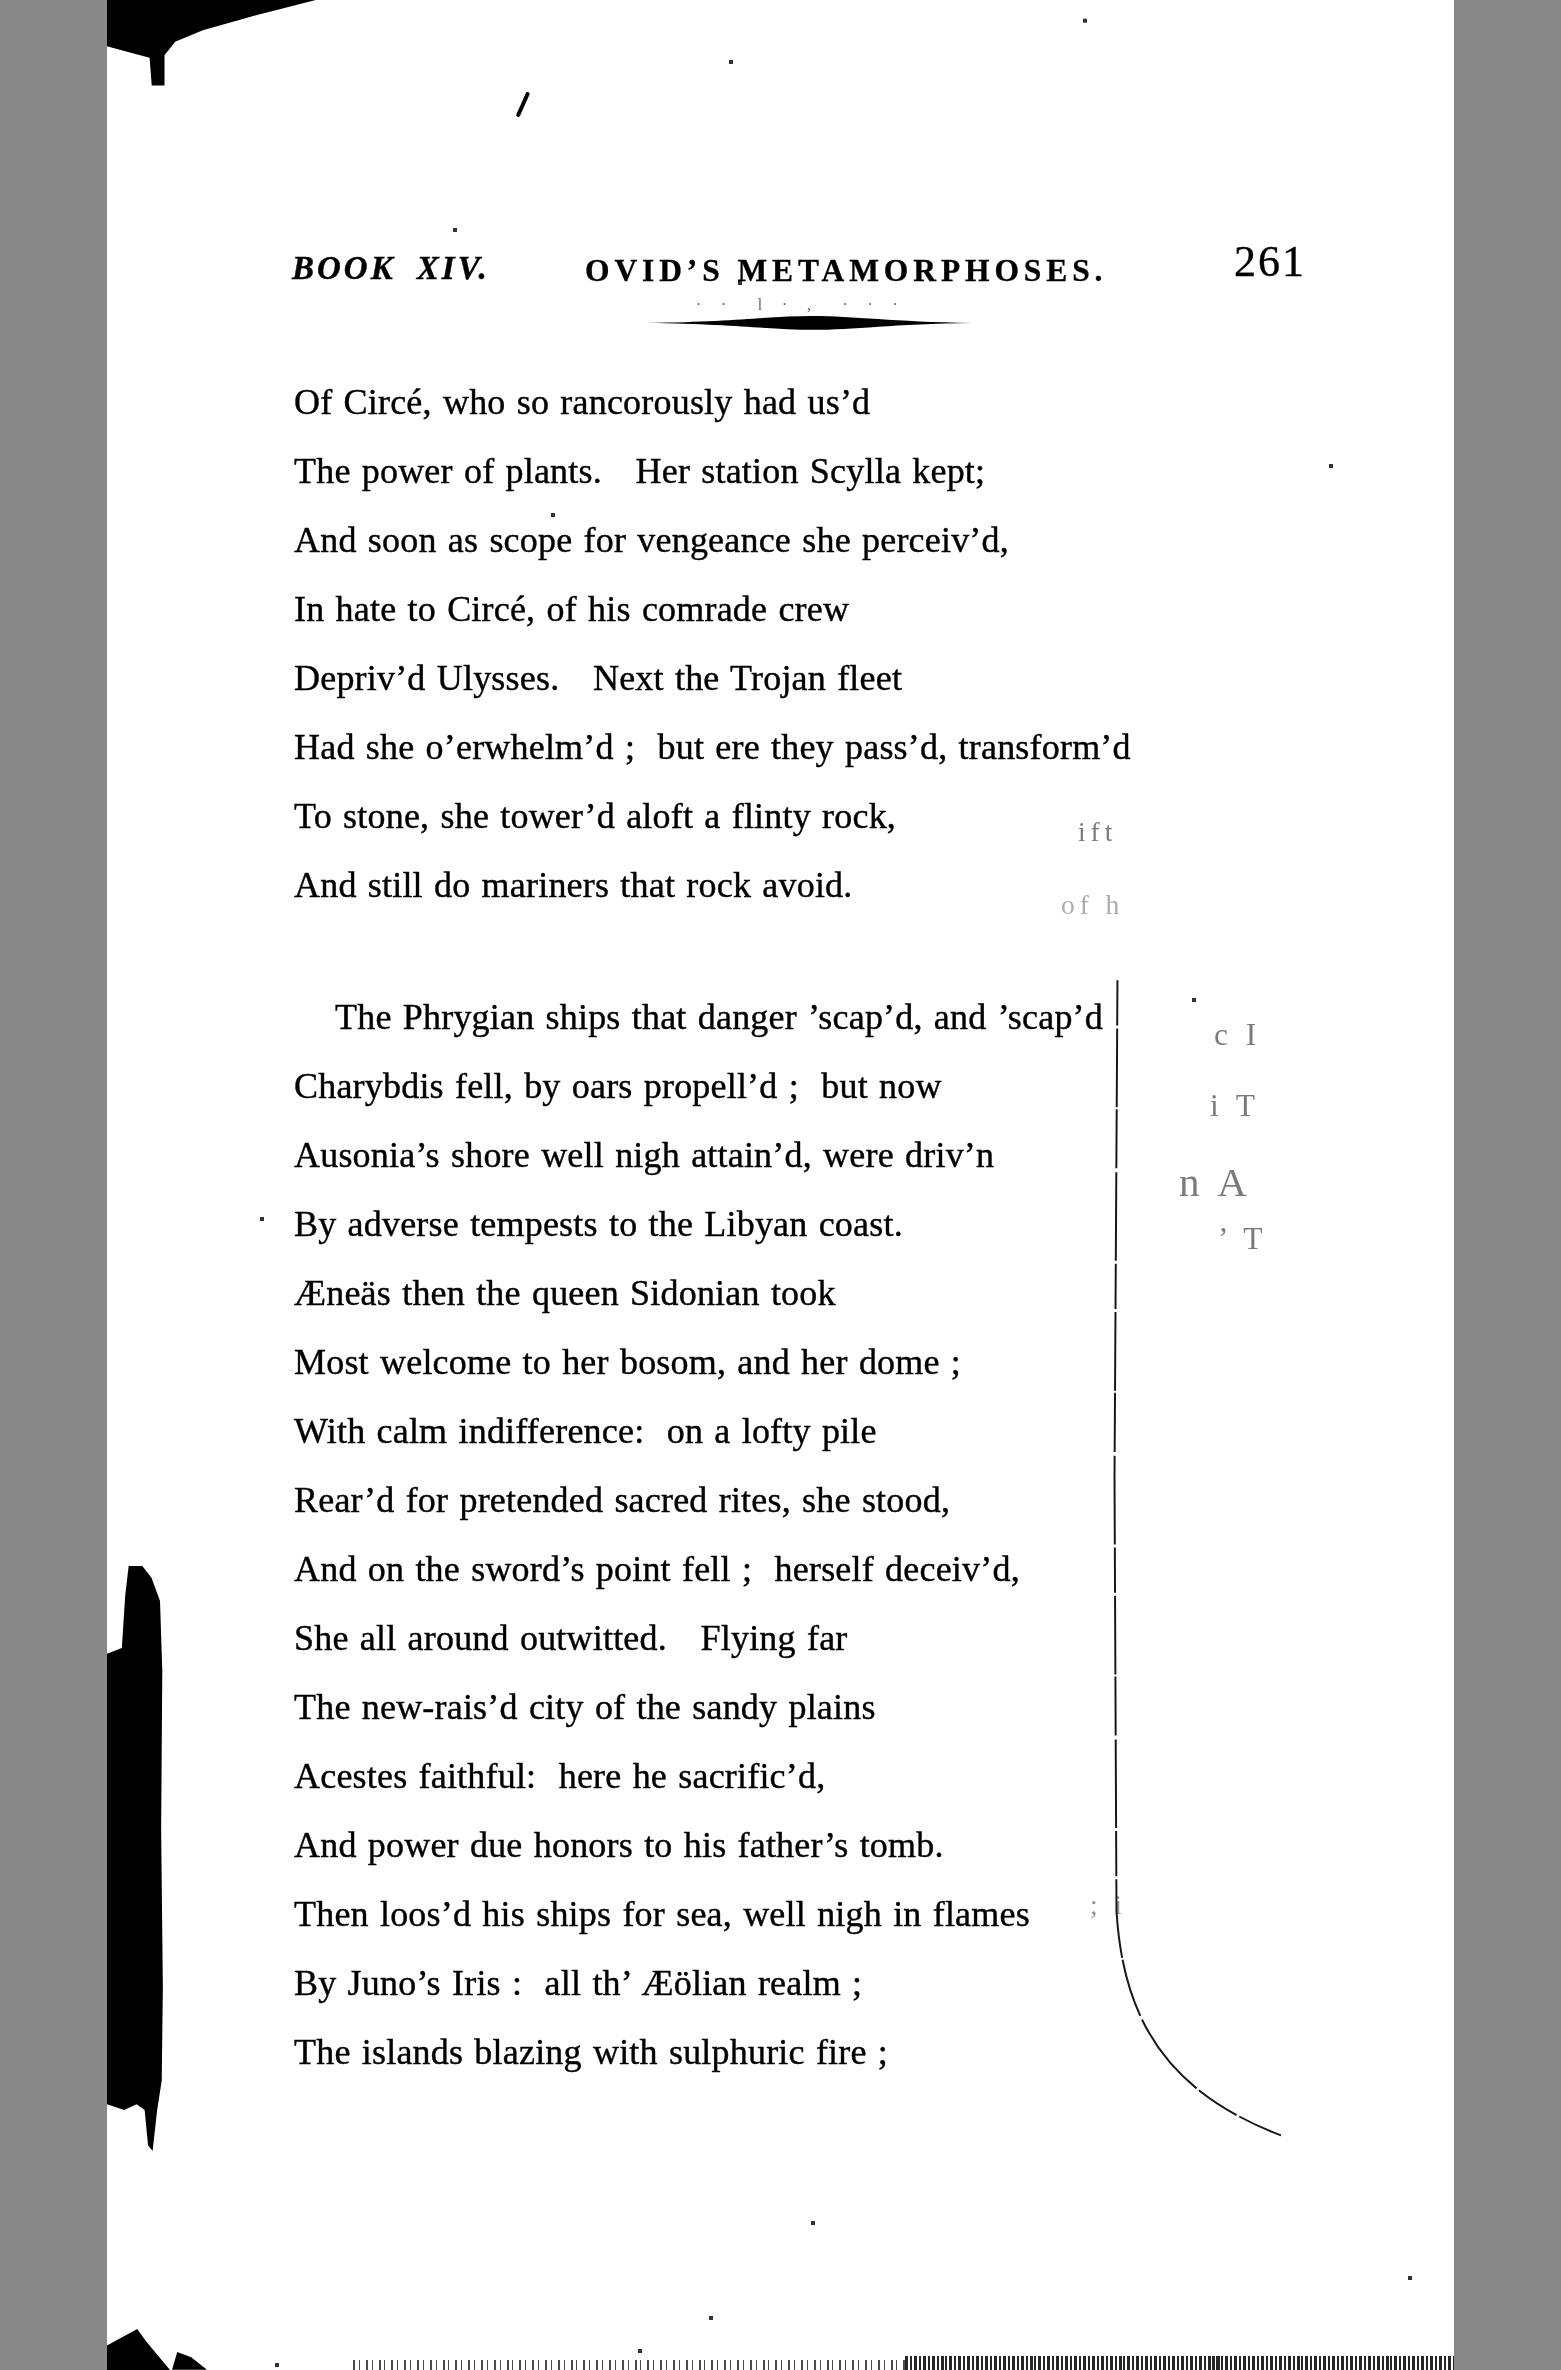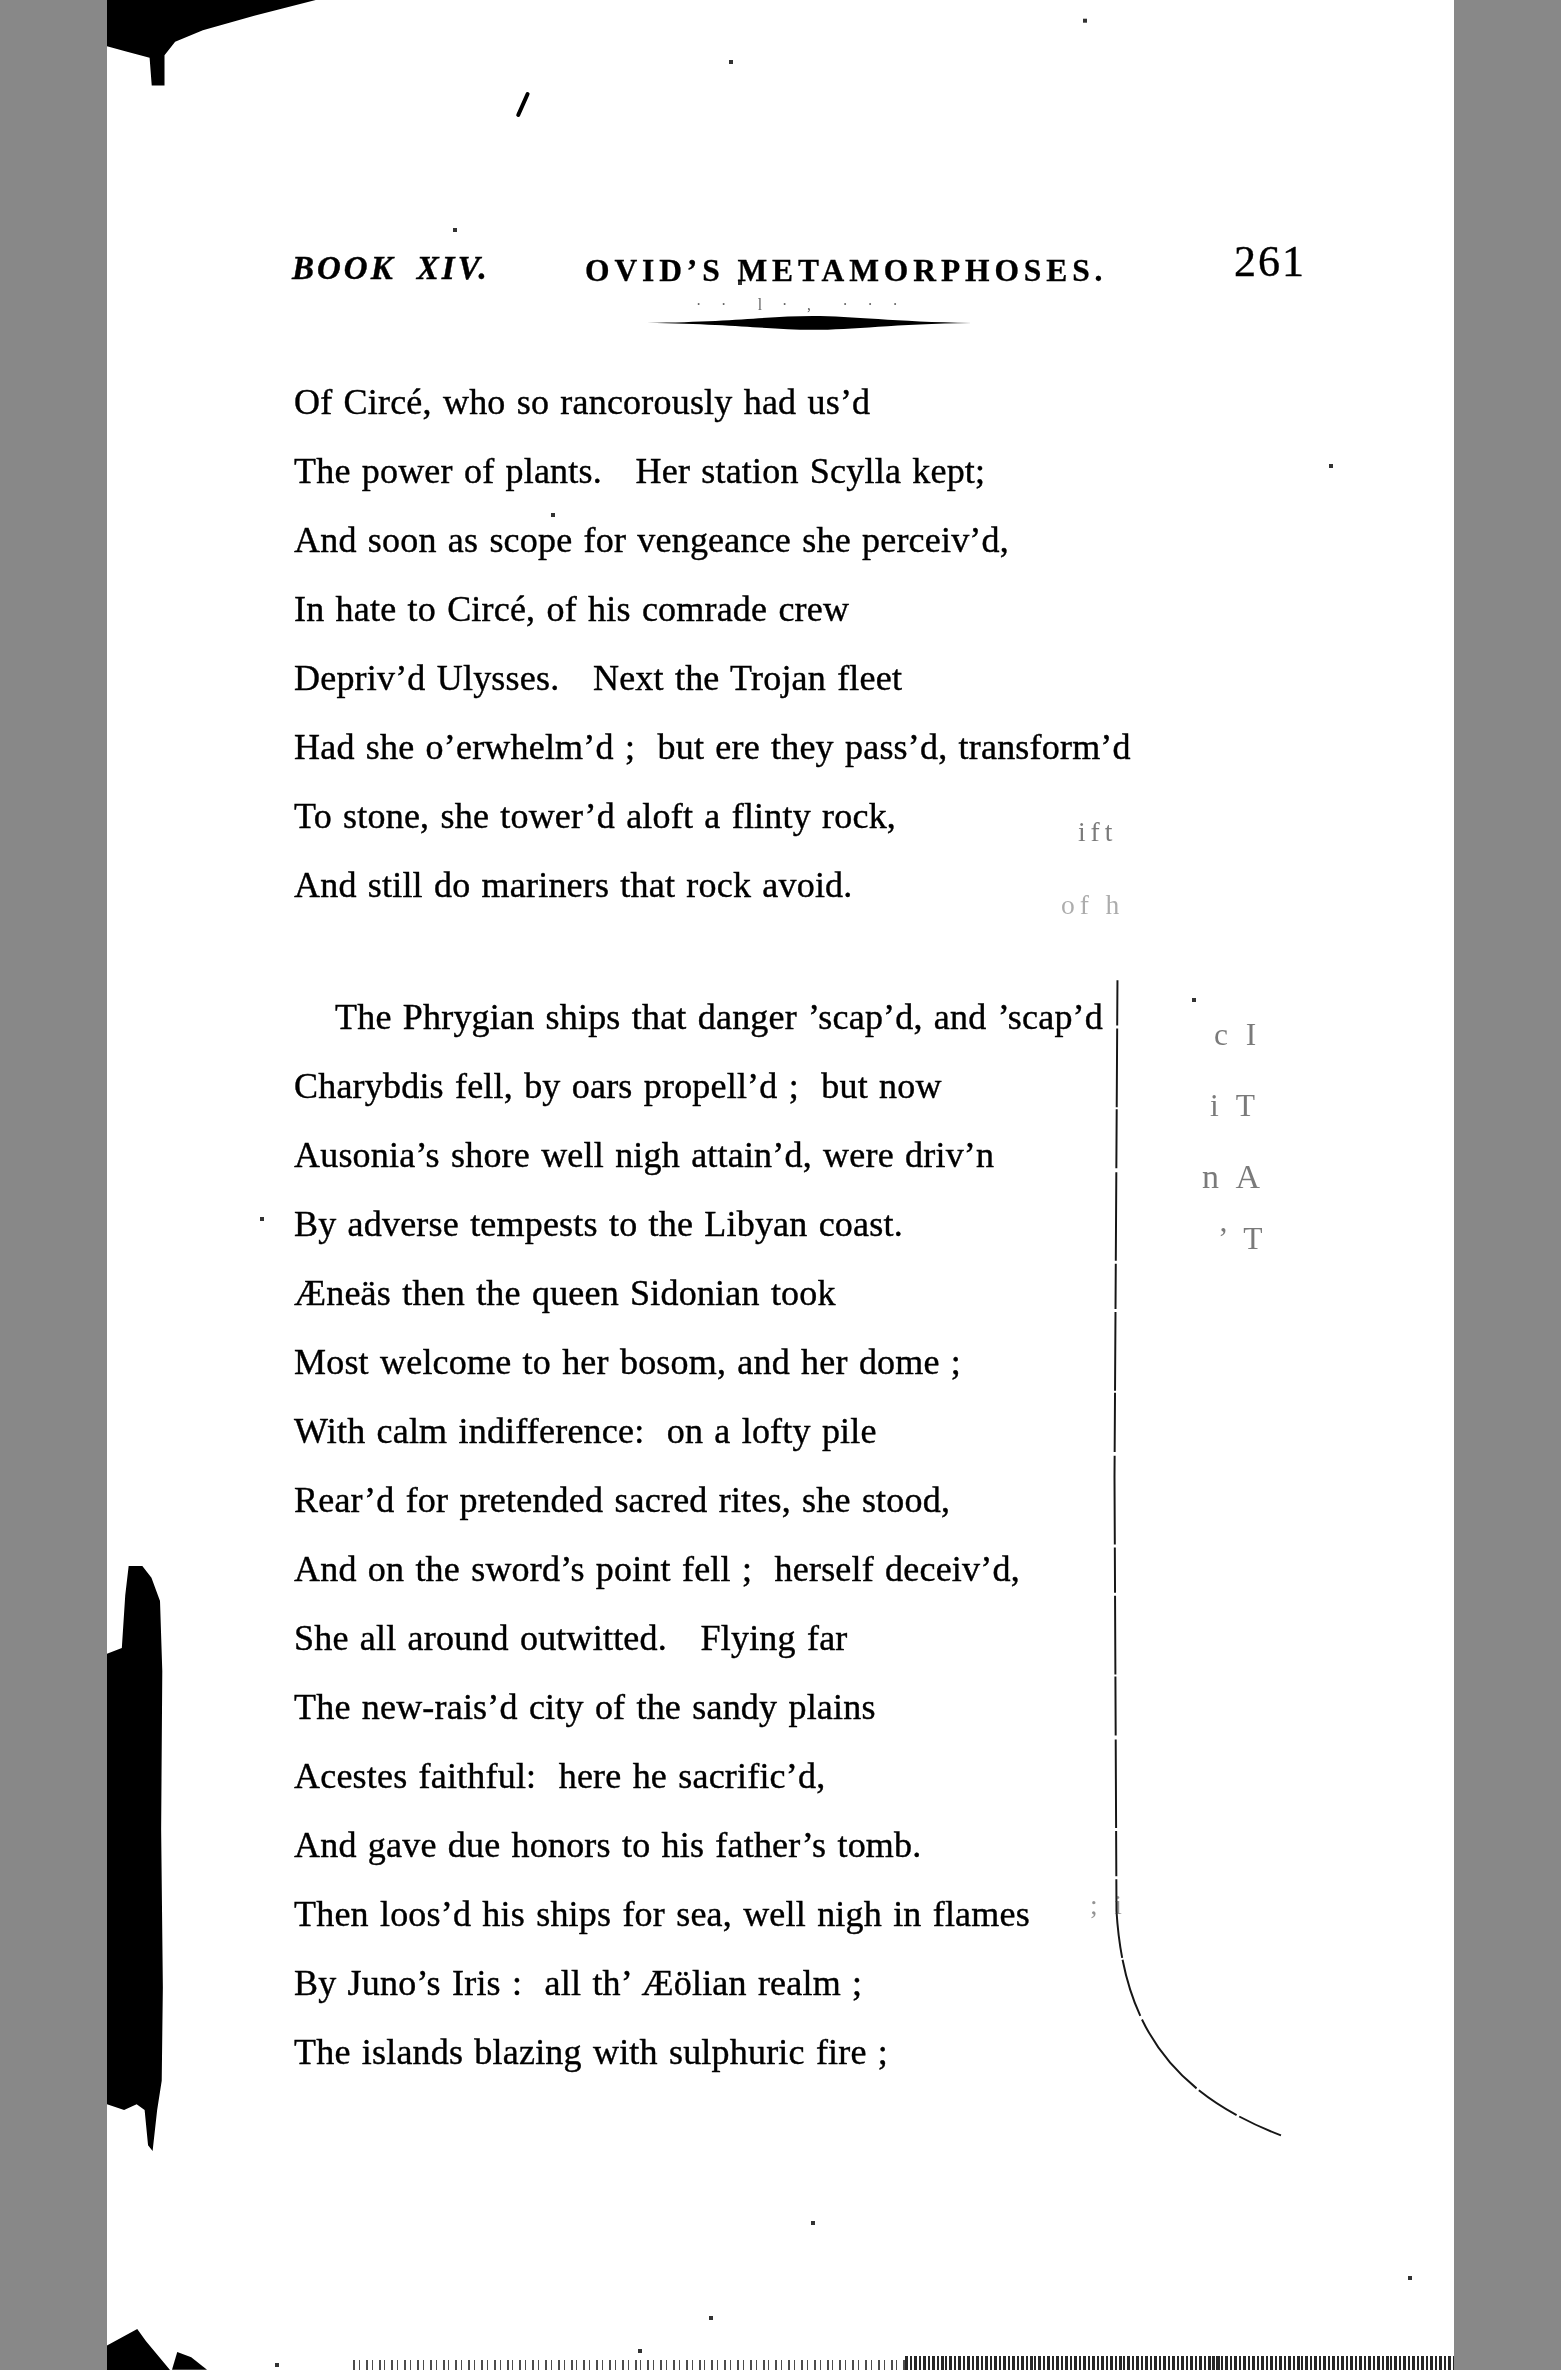--- a/index.html
+++ b/index.html
@@ -37,21 +37,21 @@
   
   .ghost{
     position:absolute; color:#3c3c3c; font-size:27.6px; letter-spacing:4.9px;
     opacity:.68; filter:blur(0.5px); white-space:pre;
   }
   .g0{ left:589px;  top:296px;  font-size:15.8px; letter-spacing:7.9px; opacity:.8;}
   .g1{ left:971px;  top:816px;text-align:right; }
   .g2{ left:954px;  top:889px;  opacity:.42;}
   .g3{ left:1107px; top:1017px; font-size:31.5px;}
   .g4{ left:1103px; top:1088px; font-size:31.5px;}
-  .g5{ left:1095px; top:1158px; font-size:34px;}
+  .g5{ left:1072px; top:1158px; font-size:41px;}
   .g6{ left:1111px; top:1221px; font-size:31.5px;}
   .g7{ left:983px;  top:1889px; opacity:.55;}
   .g8{ left:1541px; top:1911px; font-size:29.6px; opacity:.6;}
   
   .artifact{ position:absolute; background:#000; }
   .wedge-tl{
     left:0; top:0; width:213px; height:89px;
     clip-path:polygon(0 0,98% 0,70% 17%,45% 34%,32% 47%,27% 62%,27% 96%,21% 96%,20% 65%,9% 58%,0 52%);
   }
   .dash-top{ left:1375px; top:0; width:29.6px; height:6.9px; }
@@ -164,21 +164,21 @@
       <p class="line">Ausonia’s shore well nigh attain’d, were driv’n</p>
       <p class="line">By adverse tempests to the Libyan coast.</p>
       <p class="line">Æneäs then the queen Sidonian took</p>
       <p class="line">Most welcome to her bosom, and her dome ;</p>
       <p class="line">With calm indifference:  on a lofty pile</p>
       <p class="line">Rear’d for pretended sacred rites, she stood,</p>
       <p class="line">And on the sword’s point fell ;  herself deceiv’d,</p>
       <p class="line">She all around outwitted.   Flying far</p>
       <p class="line">The new-rais’d city of the sandy plains</p>
       <p class="line">Acestes faithful:  here he sacrific’d,</p>
-      <p class="line">And gave due honors to his father’s tomb.</p>
+      <p class="line">And power due honors to his father’s tomb.</p>
       <p class="line">Then loos’d his ships for sea, well nigh in flames</p>
       <p class="line">By Juno’s Iris :  all th’ Æölian realm ;</p>
       <p class="line">The islands blazing with sulphuric fire ;</p>
     </div>
   </main>
 
   <span class="ghost g0">· ·  l · ,  · · ·</span>
   <span class="ghost g1">ift</span>
   <span class="ghost g2">of h</span>
   <span class="ghost g3">c I</span>

